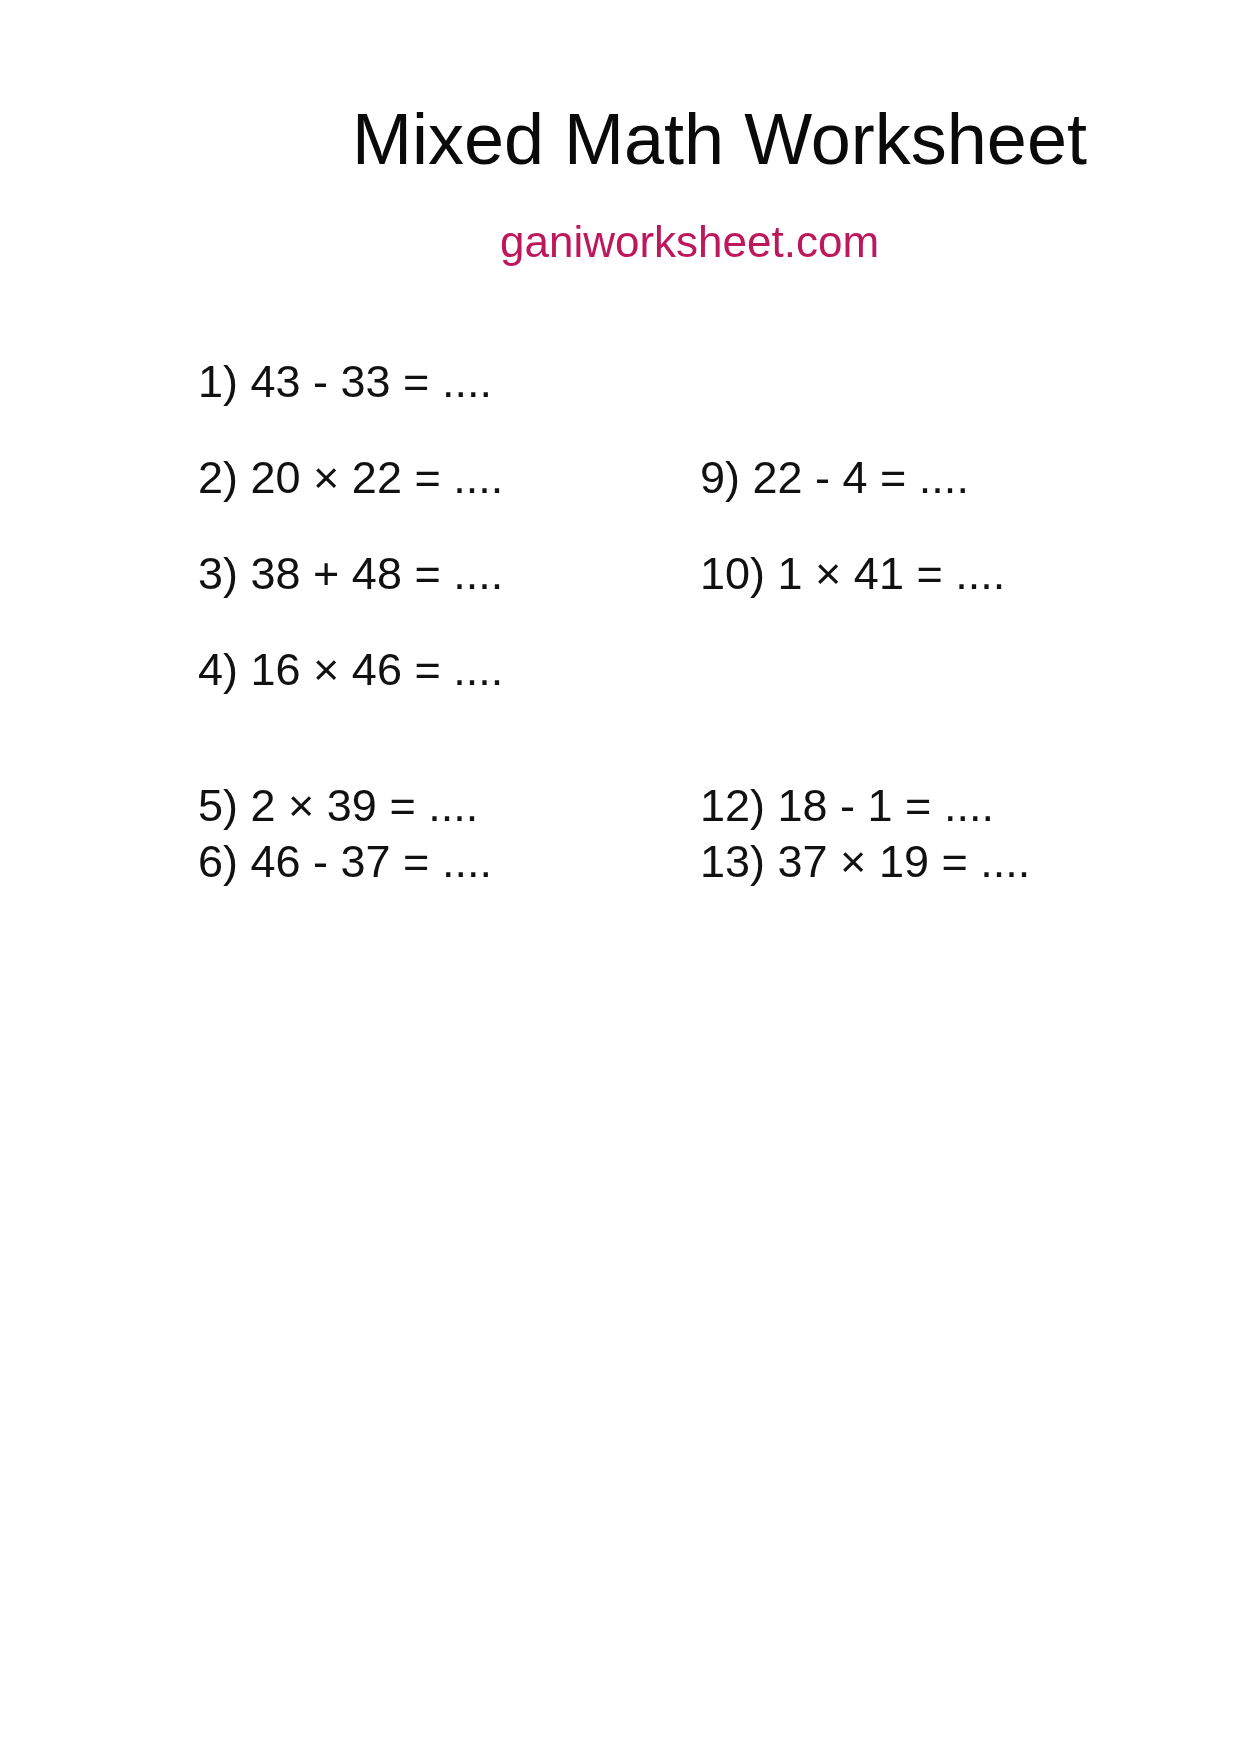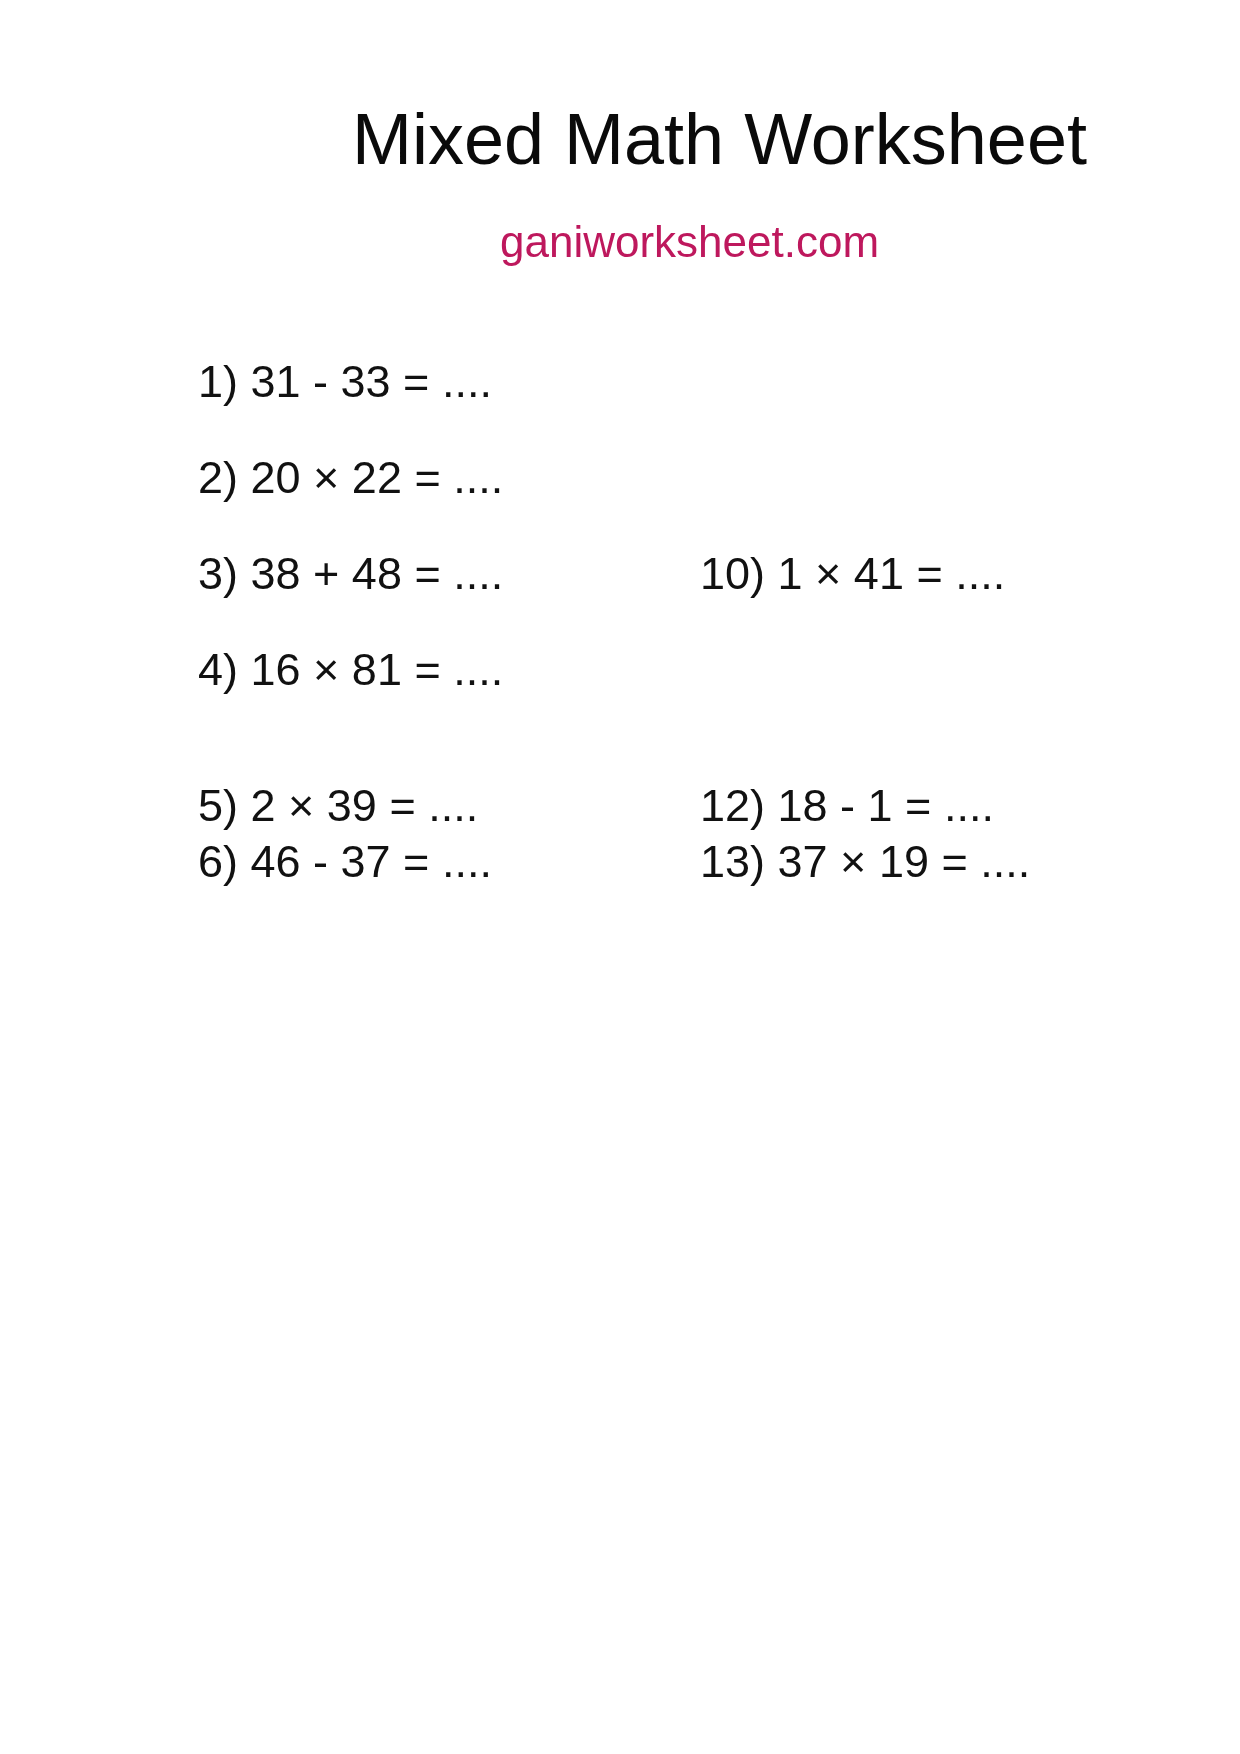--- a/index.html
+++ b/index.html
@@ -54,24 +54,25 @@
 </style>
 </head>
 <body>
 
 <div class="page">
 
   <div class="title">Mixed Math Worksheet</div>
 
   <div class="subtitle">ganiworksheet.com</div>
 
-  <div class="problem col-left row-0">1) 31 - 33 = ....</div>
+  <div class="problem col-left row-0">1) 43 - 33 = ....</div>
   <div class="problem col-left row-1">2) 20 × 22 = ....</div>
   <div class="problem col-left row-2">3) 38 + 48 = ....</div>
-  <div class="problem col-left row-3">4) 16 × 81 = ....</div>
+  <div class="problem col-left row-3">4) 16 × 46 = ....</div>
   <div class="problem col-left row-4">5) 2 × 39 = ....</div>
   <div class="problem col-left row-5">6) 46 - 37 = ....</div>
 
+  <div class="problem col-right row-1">9) 22 - 4 = ....</div>
   <div class="problem col-right row-2">10) 1 × 41 = ....</div>
   <div class="problem col-right row-4">12) 18 - 1 = ....</div>
   <div class="problem col-right row-5">13) 37 × 19 = ....</div>
 
 </div>
 
 </body></html>

